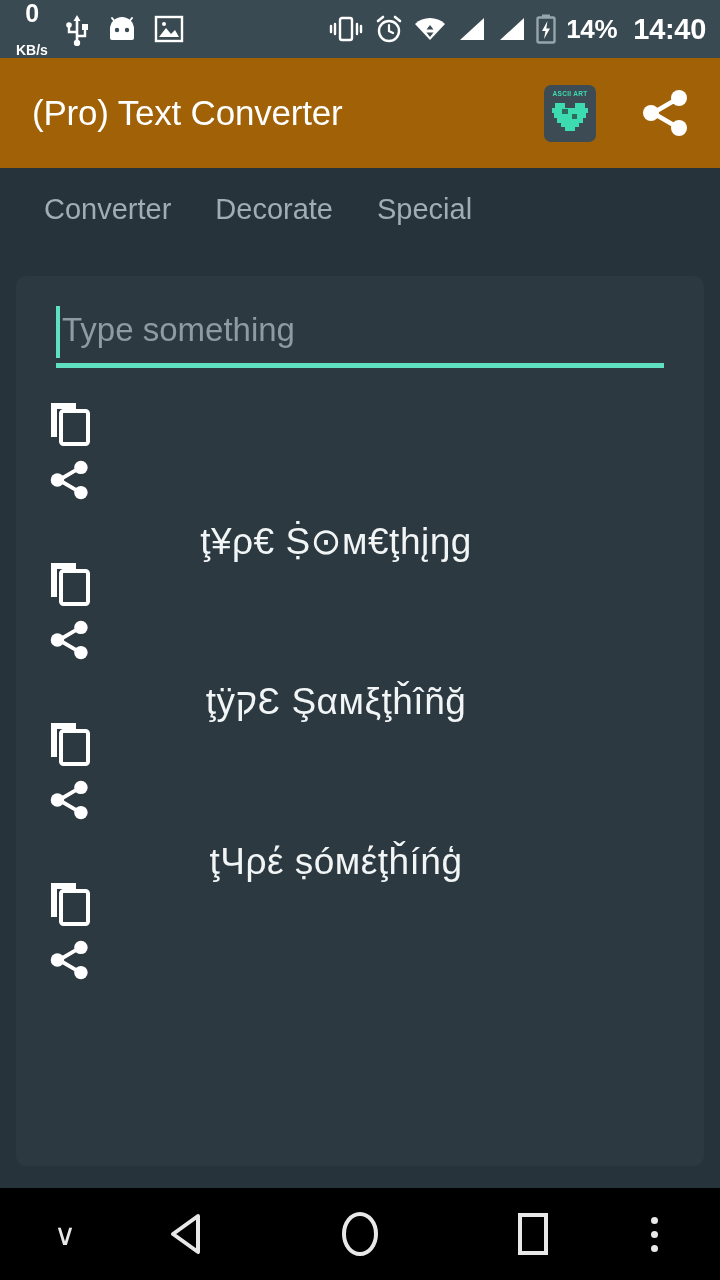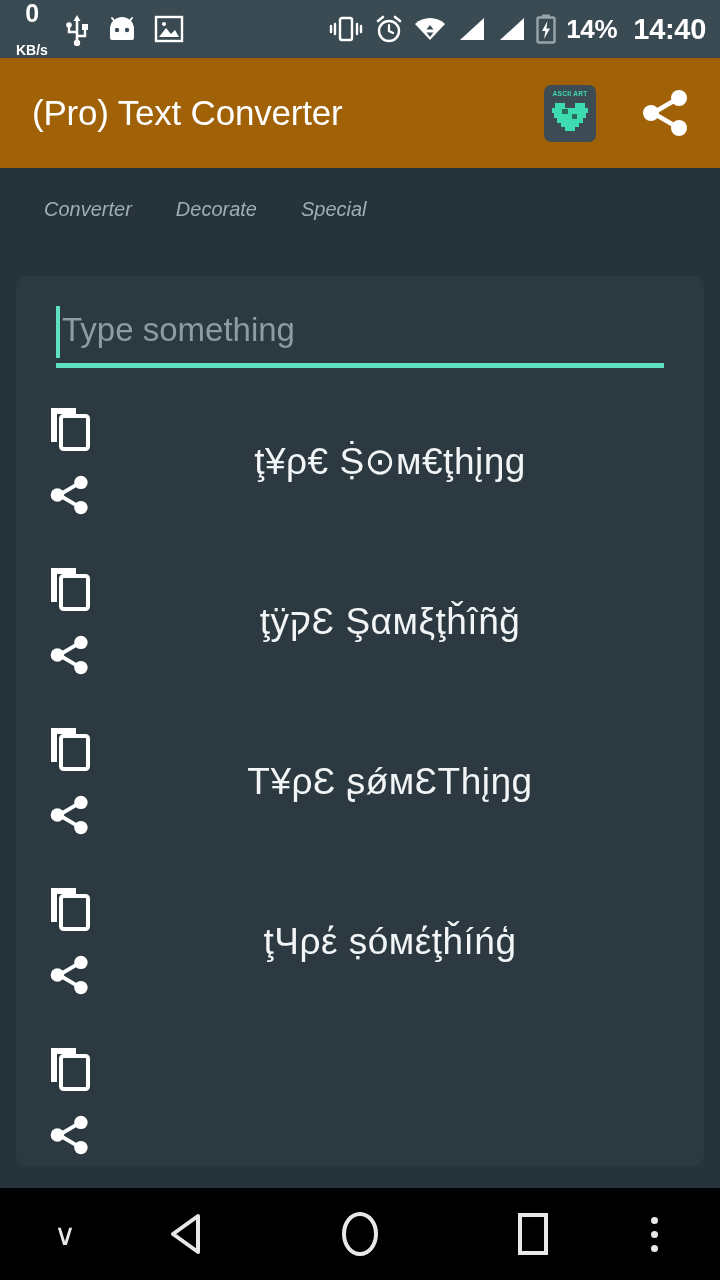--- a/index.html
+++ b/index.html
@@ -115,25 +115,24 @@
     padding-left: 22px;
     flex: 0 0 auto;
   }
   .tab {
     position: relative;
     display: flex;
     align-items: center;
     justify-content: center;
     padding: 0 22px;
     color: #9fadb4;
-    font-size: 20px;
+    font-size: 29px;
     white-space: nowrap;
     cursor: pointer;
     padding-bottom: 10px;
-    font-style: italic;
   }
   .tab.active { color: #ffffff; }
   .tab.active::after {
     content: "";
     position: absolute;
     left: 6px;
     right: 6px;
     bottom: 0;
     height: 6px;
     background: #5fe0c0;
@@ -189,20 +188,21 @@
     height: 5px;
     background: #5fe0c0;
   }
 
   
   #rows { margin-top: 8px; }
   .style-row {
     display: flex;
     align-items: stretch;
     height: 160px;
+    flex-direction: column;
   }
   .row-actions {
     width: 108px;
     flex: 0 0 108px;
     display: flex;
     flex-direction: column;
     align-items: center;
     justify-content: space-around;
     padding: 14px 0;
   }
@@ -418,39 +418,20 @@
                 <circle cx="39" cy="10" r="8" fill="#fff"></circle>
                 <circle cx="11" cy="25" r="8" fill="#fff"></circle>
                 <circle cx="39" cy="40" r="8" fill="#fff"></circle>
                 <path d="M13 25 L37 11 M13 25 L37 39" stroke="#fff" stroke-width="4.5"></path>
               </svg>
             </div>
           </div>
           <div class="row-text">ţÿקƐ Şαмξţȟîñğ</div>
         </div>
 
-        <div class="style-row">
-          <div class="row-actions">
-            <div class="act-btn">
-              <svg width="42" height="46" viewBox="0 0 42 46">
-                <path d="M2 2 H27 V8 H8 V36 H2 Z" fill="#fff"></path>
-                <rect x="12" y="10" width="27" height="33" rx="2.5" fill="none" stroke="#fff" stroke-width="4"></rect>
-              </svg>
-            </div>
-            <div class="act-btn">
-              <svg width="44" height="42" viewBox="0 0 52 50">
-                <circle cx="39" cy="10" r="8" fill="#fff"></circle>
-                <circle cx="11" cy="25" r="8" fill="#fff"></circle>
-                <circle cx="39" cy="40" r="8" fill="#fff"></circle>
-                <path d="M13 25 L37 11 M13 25 L37 39" stroke="#fff" stroke-width="4.5"></path>
-              </svg>
-            </div>
-          </div>
-          <div class="row-text">T¥ρƐ ʂǿмƐThįŋg</div>
-        </div>
 
         <div class="style-row">
           <div class="row-actions">
             <div class="act-btn">
               <svg width="42" height="46" viewBox="0 0 42 46">
                 <path d="M2 2 H27 V8 H8 V36 H2 Z" fill="#fff"></path>
                 <rect x="12" y="10" width="27" height="33" rx="2.5" fill="none" stroke="#fff" stroke-width="4"></rect>
               </svg>
             </div>
             <div class="act-btn">

